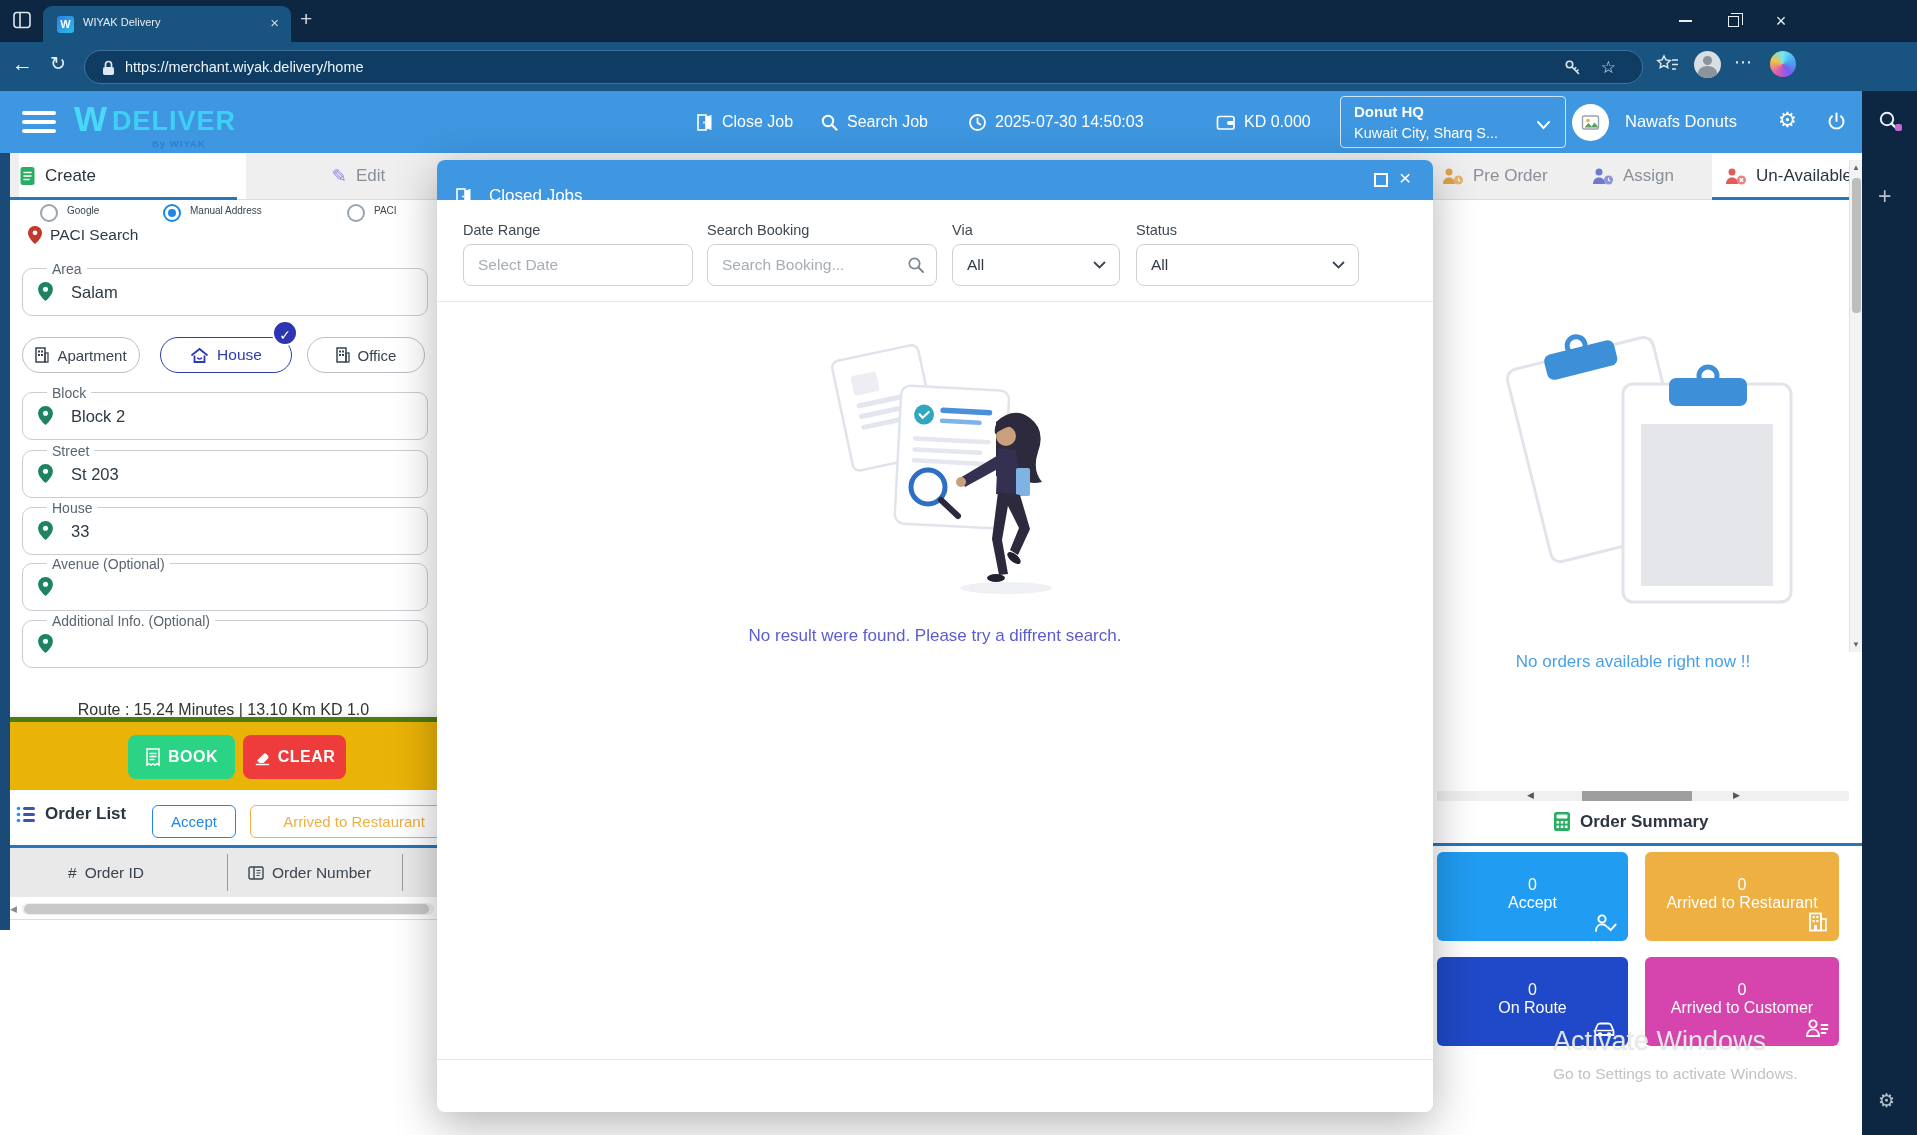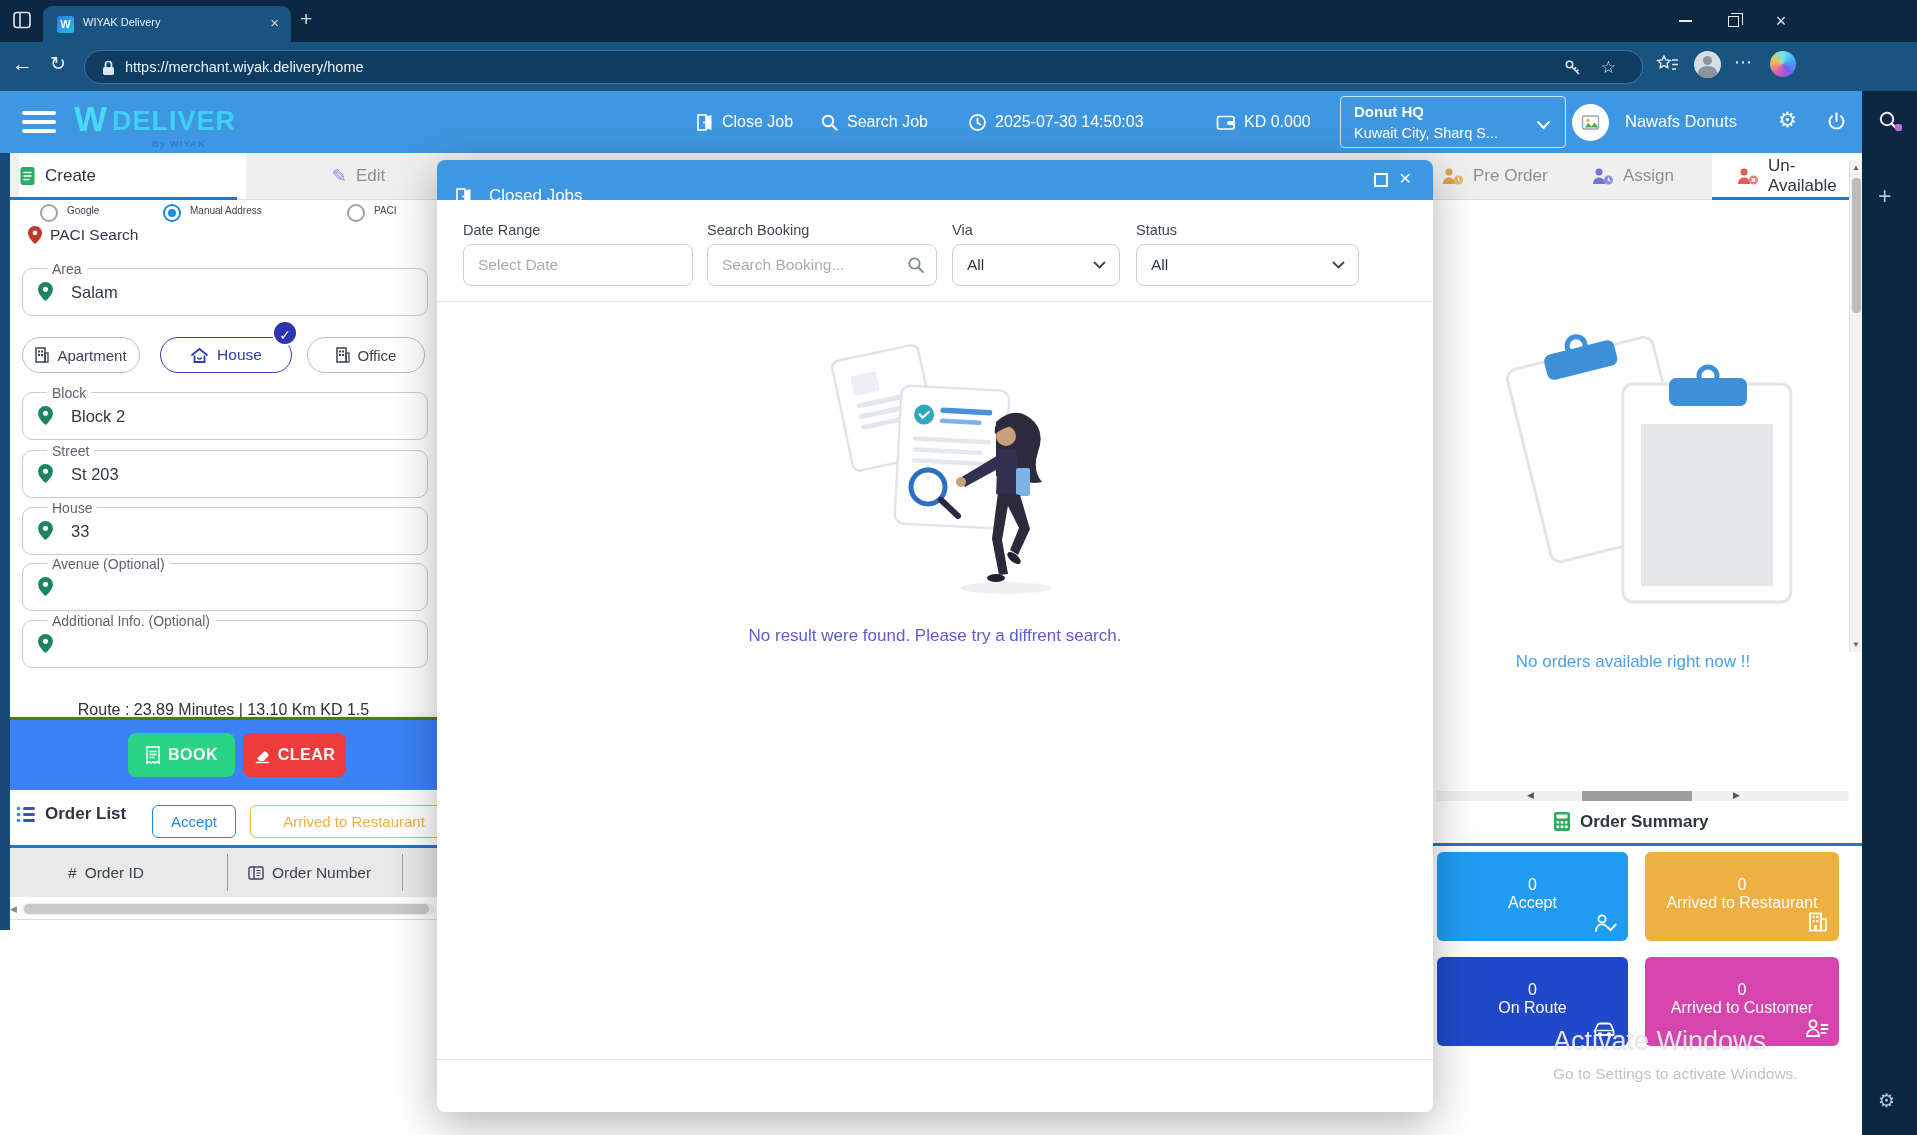--- a/index.html
+++ b/index.html
@@ -61,21 +61,21 @@
 #h-power{position:absolute;left:1826px;top:20px}
 
 
 #tabsrow{position:absolute;left:10px;top:153px;width:1852px;height:47px;background:#efefef;border-bottom:1px solid #ddd}
 .ptab{position:absolute;top:0;height:46px;display:flex;align-items:center;gap:9px;font-size:17px;color:#8a8f98}
 .ptab.active{background:#fff;color:#2c3540}
 #tab-create{left:9px;width:227px;justify-content:flex-start}
 #tab-edit{left:227px;width:243px;justify-content:center}
 #tab-pre{left:1423px;width:150px;padding-left:8px}
 #tab-assign{left:1573px;width:129px;padding-left:8px}
-#tab-unavail{left:1702px;width:150px;padding-left:24px}
+#tab-unavail{left:1702px;width:150px;padding-left:12px}
 .underline{position:absolute;top:44px;height:3px;background:#2576bd}
 #ul-create{left:0;width:227px}
 #ul-unavail{left:1702px;width:150px}
 #pencil{color:#8a84e8;font-size:18px}
 
 
 #leftdark{position:absolute;left:0;top:153px;width:10px;height:777px;background:#1a4a78}
 
 
 #formarea{position:absolute;left:10px;top:200px;width:427px;height:517px;background:#fff;overflow:hidden}
@@ -86,21 +86,21 @@
 #paci-search-row{position:absolute;left:18px;top:26px;display:flex;align-items:center;gap:8px;font-size:15.5px;color:#2f3a45}
 .field{position:absolute;left:12px;width:406px;height:48px;border:1px solid #c9ccd1;border-radius:10px;background:#fff}
 .field .flabel{position:absolute;top:-8px;left:24px;background:#fff;padding:0 5px;font-size:14px;color:#5a6570;white-space:nowrap}
 .field .fpin{position:absolute;left:15px;top:13px}
 .field .fval{position:absolute;left:48px;top:14px;font-size:16.5px;color:#2f3a45}
 .bbtn{position:absolute;top:137px;height:36px;border:1.5px solid #b9bec6;border-radius:18px;background:#fff;display:flex;align-items:center;justify-content:center;gap:8px;font-size:15px;color:#3a4450}
 .bbtn.sel{border-color:#2d3cb0;color:#2d3cb0;font-size:15.5px}
 #badge-house{position:absolute;left:262px;top:120px;width:26px;height:26px;border-radius:50%;background:#2d35b0;color:#fff;font-size:14px;text-align:center;line-height:26px;border:2px solid #fff}
 #route-line{position:absolute;left:0;top:501px;width:427px;text-align:center;font-size:16px;color:#333;white-space:nowrap}
 
-#panelfooter{position:absolute;left:10px;top:717px;width:427px;height:73px;background:#3b82f6;border-top:3px solid #4d7c0f;box-shadow:0 -3px 6px rgba(0,0,0,.05)}
+#panelfooter{position:absolute;left:10px;top:717px;width:427px;height:73px;background:#eab308;border-top:5px solid #4d7c0f;box-shadow:0 -3px 6px rgba(0,0,0,.05)}
 .actbtn{position:absolute;top:13px;height:44px;border-radius:8px;color:#fff;font-weight:bold;font-size:16px;display:flex;align-items:center;justify-content:center;gap:7px;letter-spacing:.5px}
 #btn-book{left:118px;width:107px;background:#2bd385}
 #btn-clear{left:233px;width:103px;background:#ee3b3b}
 
 
 #orderlist{position:absolute;left:10px;top:790px;width:427px;height:130px;background:#fff;overflow:hidden;border-bottom:1px solid #ddd}
 #ol-title{position:absolute;left:6px;top:14px;display:flex;align-items:center;gap:9px;font-size:17px;font-weight:600;color:#2c3540}
 .filterbtn{position:absolute;top:15px;height:33px;border-radius:6px;background:#fff;display:flex;align-items:center;justify-content:center;font-size:15px;white-space:nowrap}
 #fb-accept{left:142px;width:84px;border:1.5px solid #1e88e5;color:#1e88e5}
 #fb-arrived{left:240px;width:208px;border:1.5px solid #eeaf43;color:#eeaf43}
@@ -469,21 +469,21 @@
     <span class="flabel">Additional Info. (Optional)</span>
     <span class="fpin">
         <svg width="15" height="19" viewBox="0 0 14 18">
           <path d="M7 0C3.1 0 0 3.1 0 7c0 5.2 7 11 7 11s7-5.8 7-11C14 3.1 10.9 0 7 0z" fill="#1d8460"></path>
           <circle cx="7" cy="6.8" r="2.4" fill="#fff"></circle>
         </svg>
       </span>
     <span class="fval"></span>
   </div>
 
-  <div id="route-line">Route : 23.89 Minutes | 13.10 Km KD 1.5</div>
+  <div id="route-line">Route : 15.24 Minutes | 13.10 Km KD 1.0</div>
 </div>
 
 <div id="panelfooter">
   <div class="actbtn" id="btn-book">
     <span>
       <svg width="16" height="19" viewBox="0 0 16 19">
           <path d="M2 1h12v16l-2-1.4-2 1.4-2-1.4L6 17l-2-1.4L2 17z" fill="none" stroke="#fff" stroke-width="1.5"></path>
           <path d="M5 5.5h6M5 8.5h6M5 11.5h4" stroke="#fff" stroke-width="1.4" stroke-linecap="round"></path>
         </svg>
     </span>

